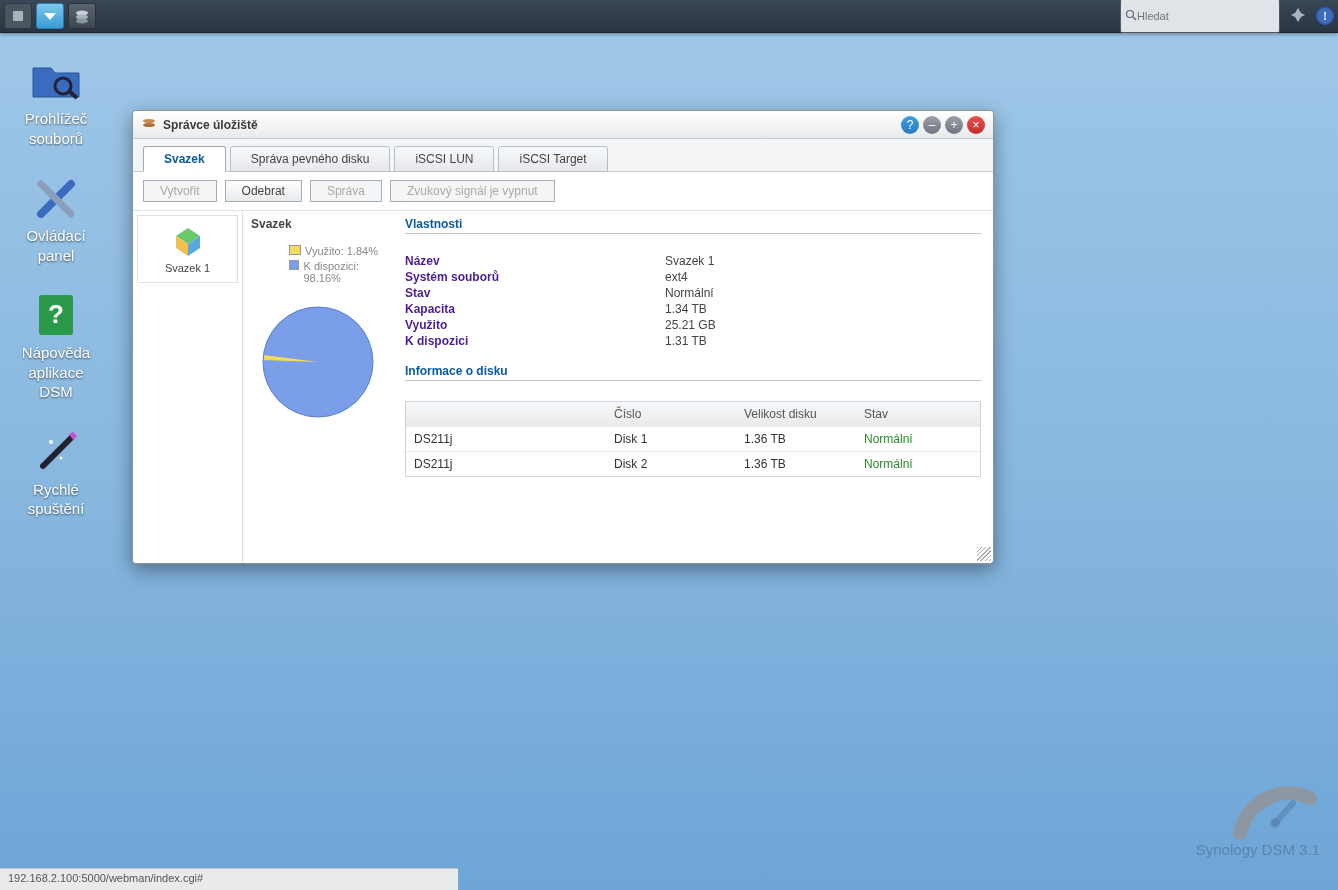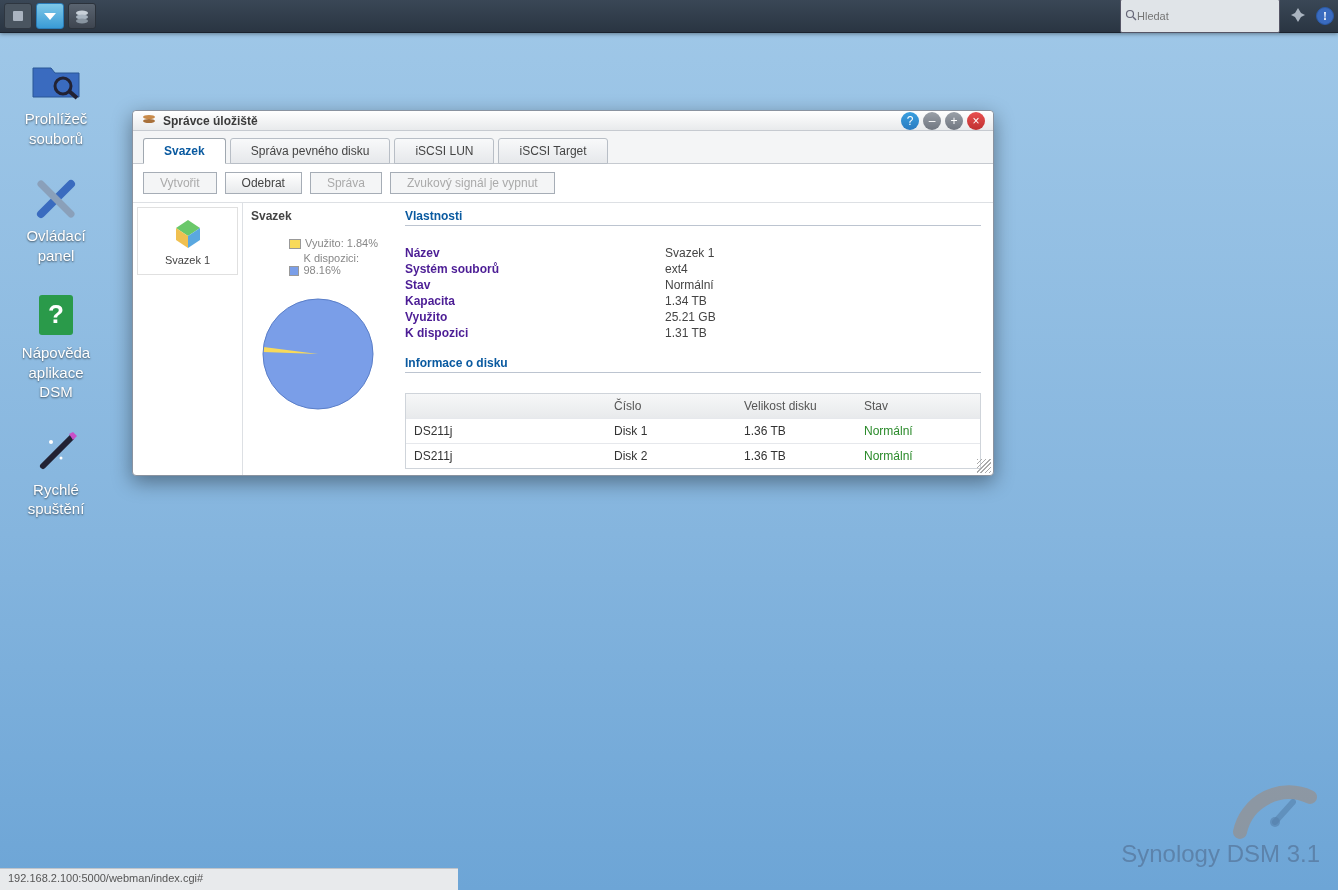--- a/index.html
+++ b/index.html
@@ -47,21 +47,21 @@
   border:1px solid #2a5aa8;
   font-size:12px;
 }
 .desktop-icons { position:absolute; left:16px; top:55px; width:80px; }
 .dicon { text-align:center; color:#fff; margin-bottom:24px; cursor:pointer; }
 .dicon .glyph { width:60px; height:50px; margin:0 auto 4px; display:flex; align-items:center; justify-content:center; }
 .dicon .label { font-size:15px; text-shadow:0 1px 2px rgba(0,0,0,0.6); line-height:1.3; }
 
 .win {
   position:absolute; left:132px; top:110px;
-  width:862px; height:366px;
+  width:862px; height:454px;
   background:#fff;
   border:1px solid #8a93a0;
   border-radius:4px;
   box-shadow:0 6px 20px rgba(0,0,0,0.4);
   display:flex; flex-direction:column;
 }
 .win-title {
   height:28px;
   background:linear-gradient(to bottom,#fff,#e8eaec);
   border-bottom:1px solid #c6cad0;
@@ -116,21 +116,21 @@
   width:110px; border-right:1px solid #dde0e4;
   padding:4px;
 }
 .sideitem {
   text-align:center; padding:8px 4px; cursor:pointer;
   border:1px solid #e0e0e0;
 }
 .sideitem svg{display:block;margin:0 auto 4px;}
 .midcol { width:150px; padding:6px 8px; font-size:11px; }
 .midcol .hdr { font-weight:bold; color:#444; margin-bottom:14px; font-size:12px;}
-.legend-row { display:flex; align-items:flex-end; gap:4px; margin:3px 0; color:#888; font-size:11px;padding-left:38px;}
+.legend-row { display:flex; align-items:flex-start; gap:4px; margin:3px 0; color:#888; font-size:11px;padding-left:38px;}
 .lg-sw { width:12px; height:10px; border:1px solid #999; }
 .lg-sw.used{background:#f8da5a;} .lg-sw.free{background:#7a9ee8;}
 .pie { margin:18px auto; width:120px; height:120px; }
 .maincol { flex:1; padding:6px 12px; font-size:12px;}
 .section-hdr {
   color:#0a5aa0; font-weight:bold;
   border-bottom:1px solid #bcc4d0; padding-bottom:2px; margin-bottom:20px;
 }
 .kv { display:flex; margin:2px 0; align-items:flex-start;}
 .kv .k { width:260px; font-weight:bold; color:#4c1d95; }
@@ -147,22 +147,22 @@
   position:absolute; right:2px; bottom:2px; width:14px; height:14px;
   background:repeating-linear-gradient(135deg,#aaa,#aaa 1px,transparent 1px,transparent 3px);
   cursor:nwse-resize;
 }
 .status-bar{
   position:absolute; left:0; bottom:0; height:22px;
   background:#e8eaec; border-top:1px solid #c0c4ca;
   width:458px; padding:3px 8px; font-size:11px; color:#555;
 }
 .brand {
-  position:absolute; right:18px; bottom:22px;
-  color:#4a6080; font-size:24px; font-weight:500;
+  position:absolute; right:18px; bottom:32px;
+  color:#4a6080; font-size:15px; font-weight:500;
   opacity:0.5;
 }
 </style>
 </head>
 <body>
 
 <div class="taskbar">
   <div class="taskbar-left">
     <div class="tb-btn" style="background:#4a5560;border:1px solid #2e3640;">
       <svg width="14" height="14">

